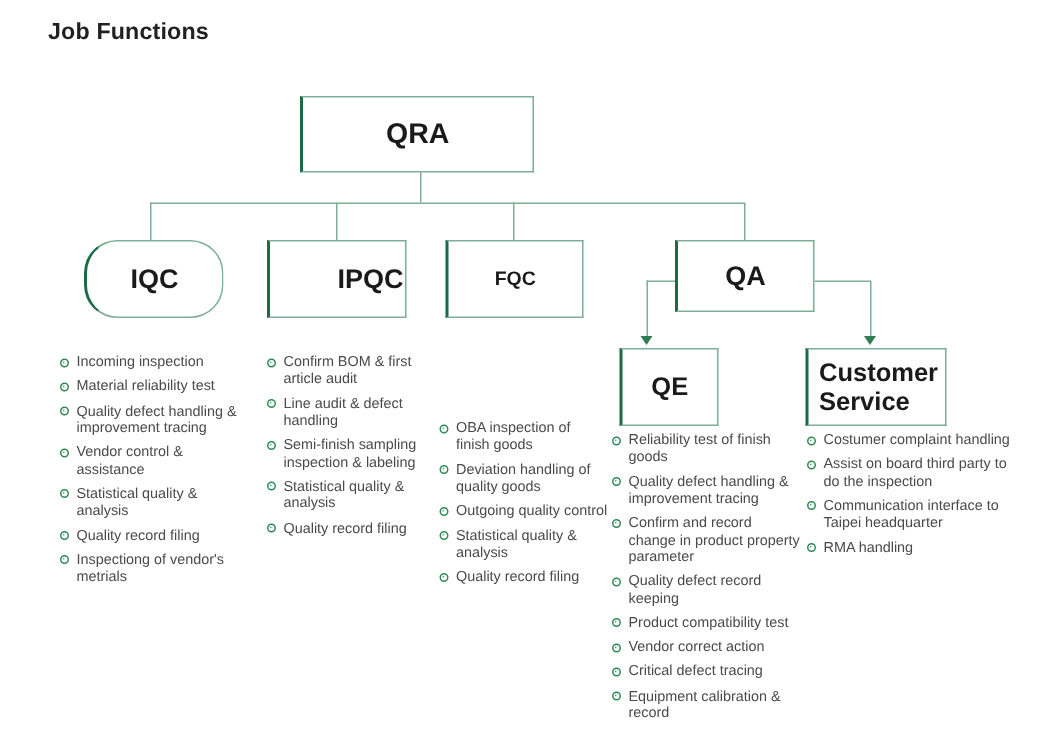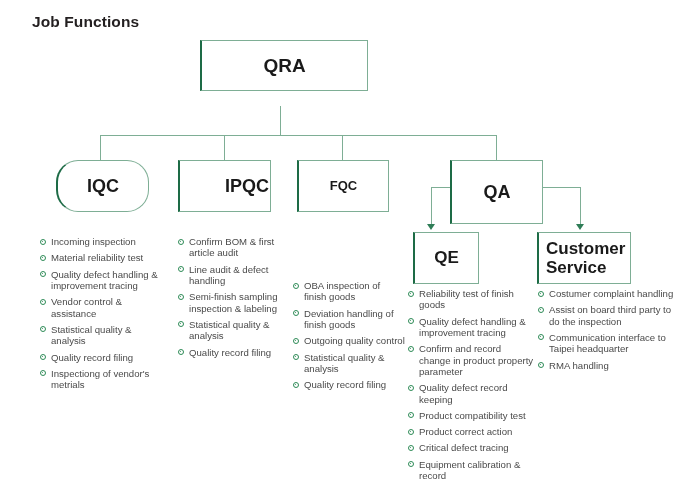--- a/index.html
+++ b/index.html
@@ -42,25 +42,25 @@
     text-align: center;
     color: #1a1a1a;
     font-weight: bold;
     line-height: 1.12;
   }
   .node-label {
     display: block;
     padding: 0 4px;
   }
 
-  #node-qra { left: 200px; top: 40px;  width: 168px; height: 51px; font-size: 19px; justify-content: center; }
+  #node-qra { left: 200px; top: 64px;  width: 156px; height: 51px; font-size: 19px; justify-content: center; }
   #node-iqc { left: 56px;  top: 160px; width: 93px;  height: 52px; font-size: 18px; border-radius: 22px; }
   #node-ipqc{ left: 178px; top: 160px; width: 93px;  height: 52px; font-size: 18px; padding-left: 44px; }
   #node-fqc { left: 297px; top: 160px; width: 92px;  height: 52px; font-size: 13px; }
-  #node-qa  { left: 450px; top: 160px; width: 93px;  height: 64px; font-size: 18px; }
+  #node-qa  { left: 450px; top: 160px; width: 93px;  height: 48px; font-size: 18px; }
   #node-qe  { left: 413px; top: 232px; width: 66px;  height: 52px; font-size: 17px; }
   #node-cs  { left: 537px; top: 232px; width: 94px;  height: 52px; font-size: 17px;
               justify-content: flex-start; text-align: left; }
   #node-cs .node-label { padding-left: 7px; }
 
   
   .conn {
     position: absolute;
     background: #7eae95;
   }
@@ -215,21 +215,21 @@
         <span class="bullet-text">Quality record filing</span>
       </div>
     </div>
   <div class="bullet-list" id="list-fqc">
       <div class="bullet-item">
         <span class="dot"></span>
         <span class="bullet-text">OBA inspection of finish goods</span>
       </div>
       <div class="bullet-item">
         <span class="dot"></span>
-        <span class="bullet-text">Deviation handling of finish goods</span>
+        <span class="bullet-text">Deviation handling of quality goods</span>
       </div>
       <div class="bullet-item">
         <span class="dot"></span>
         <span class="bullet-text">Outgoing quality control</span>
       </div>
       <div class="bullet-item">
         <span class="dot"></span>
         <span class="bullet-text">Statistical quality &amp; analysis</span>
       </div>
       <div class="bullet-item">
@@ -253,21 +253,21 @@
       <div class="bullet-item">
         <span class="dot"></span>
         <span class="bullet-text">Quality defect record keeping</span>
       </div>
       <div class="bullet-item">
         <span class="dot"></span>
         <span class="bullet-text">Product compatibility test</span>
       </div>
       <div class="bullet-item">
         <span class="dot"></span>
-        <span class="bullet-text">Product correct action</span>
+        <span class="bullet-text">Vendor correct action</span>
       </div>
       <div class="bullet-item">
         <span class="dot"></span>
         <span class="bullet-text">Critical defect tracing</span>
       </div>
       <div class="bullet-item">
         <span class="dot"></span>
         <span class="bullet-text">Equipment calibration &amp; record</span>
       </div>
     </div>

